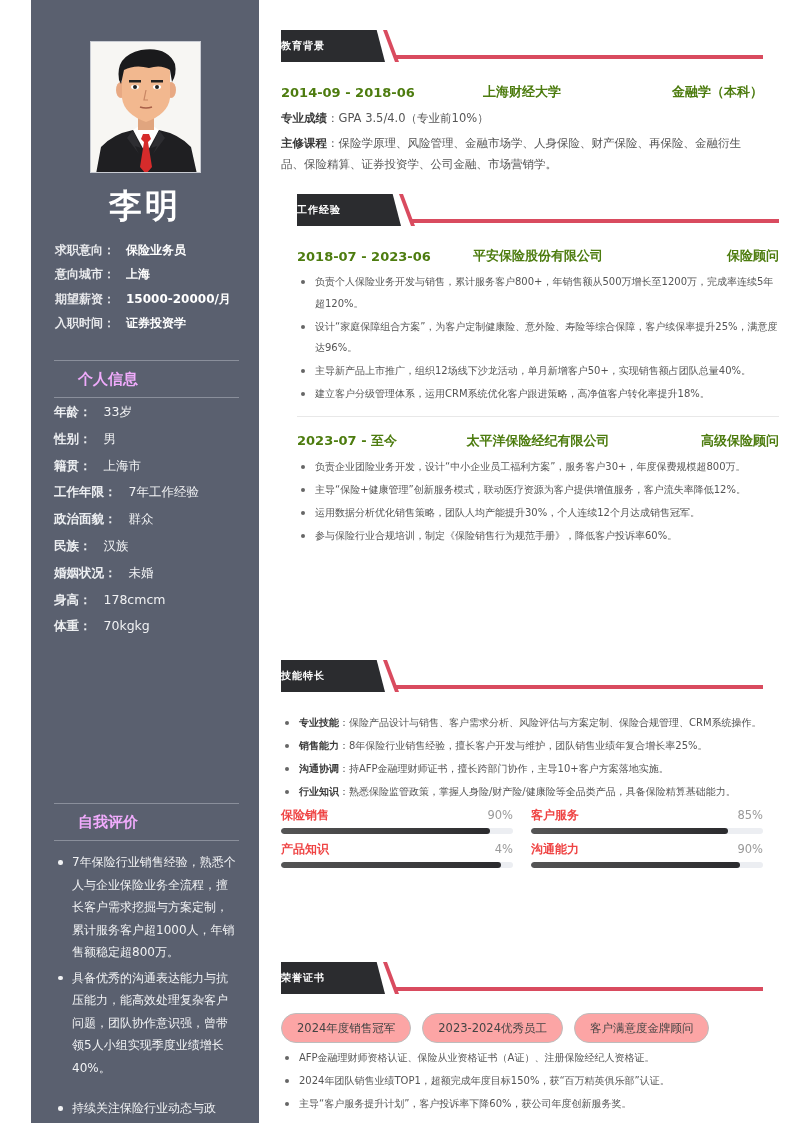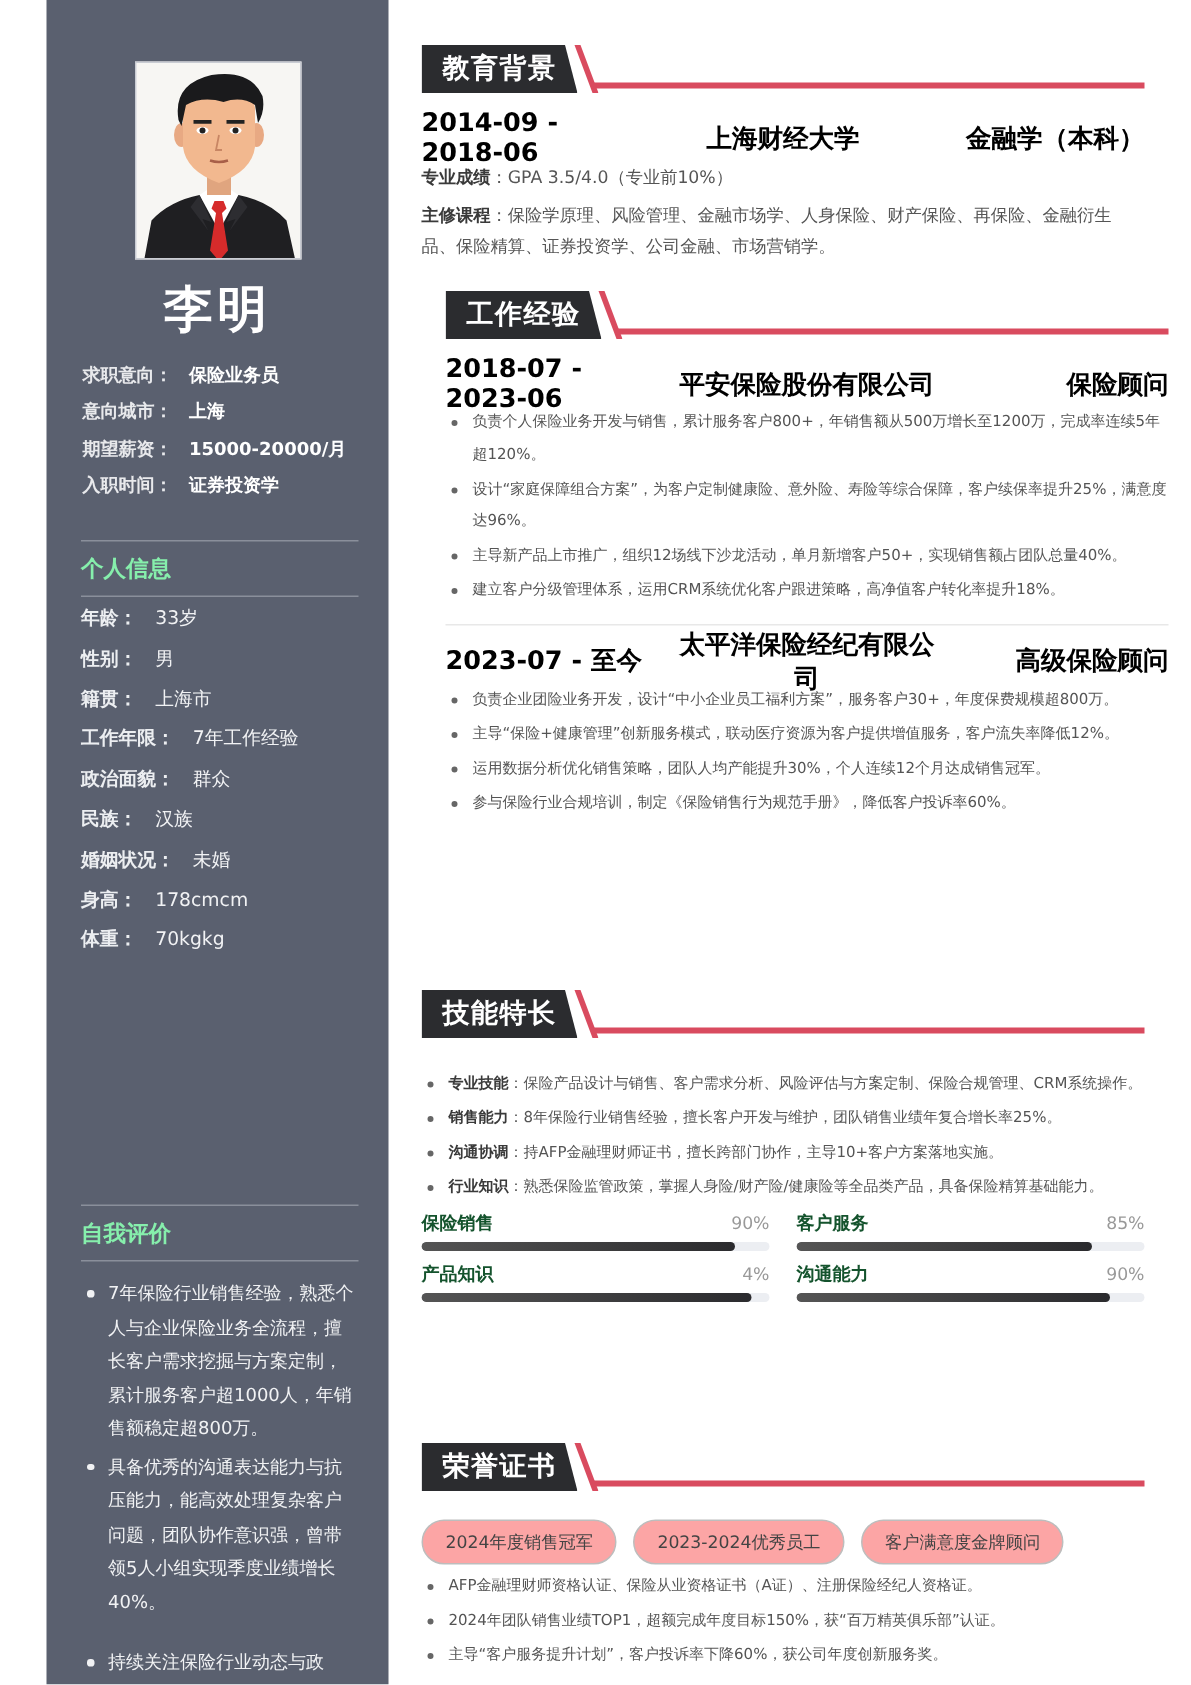--- a/index.html
+++ b/index.html
@@ -12,58 +12,58 @@
   .sidebar { position: absolute; left: 31px; top: 0; width: 228px; height: 1123px; background: #5a606f; color: #fff; overflow: hidden; }
   .photo { position: absolute; left: 59px; top: 41px; width: 111px; height: 132px; background: #f6f6f4; border: 1px solid #c9ccd3; overflow: hidden; }
   .name { position: absolute; left: 0; width: 228px; top: 184px; text-align: center; font-size: 33px; font-weight: bold; letter-spacing: 3px; color: #fff; }
   .intent { position: absolute; left: 24px; top: 238px; width: 190px; }
   .intent-row { display: flex; height: 24.5px; align-items: center; font-size: 12px; font-weight: bold; }
   .intent-row .k { width: 71px; color: #e8e9ec; }
   .intent-row .v { color: #fff; }
 
   .side-section { position: absolute; left: 23px; width: 185px; }
   .side-rule { height: 1px; background: #8a8f9b; }
-  .side-title { font-size: 15px; font-weight: bold; color: #86efac; padding: 8px 0 8px 0; height: 36px; line-height: 20px; }
+  .side-title { font-size: 15px; font-weight: bold; color: #f0abfc; padding: 8px 0 8px 0; height: 36px; line-height: 20px; margin-left: 24px; }
   .info-row { display: flex; font-size: 12.5px; color: #f1f2f4; height: 26.8px; align-items: flex-start; }
   .info-row .k { font-weight: bold; color: #eceef1; white-space: nowrap; }
   .info-row .v { margin-left: 12px; }
 
   .contact-row { display: flex; font-size: 12.5px; color: #f1f2f4; line-height: 22px; margin-bottom: 5px; }
   .contact-row .k { font-weight: bold; width: 46px; flex-shrink: 0; }
   .contact-row .v { word-break: break-all; width: 140px; }
 
   .eval-list { list-style: none; padding-left: 0; }
   .eval-list li { position: relative; padding-left: 18px; font-size: 12px; line-height: 22.5px; color: #f1f2f4; margin-bottom: 3px; }
   .eval-list li::before { content: ""; position: absolute; left: 4px; top: 9px; width: 4.5px; height: 4.5px; border-radius: 50%; background: #f1f2f4; }
 
   
   .main { position: absolute; left: 281px; top: 0; width: 482px; }
   .sec-head { position: relative; height: 32px; }
-  .sec-head .label-box { position: absolute; left: 0; top: 0; height: 32px; width: 104px; background: #2b2c2f; color: #fff; font-size: 18px; font-weight: bold; line-height: 32px; padding-left: 14px; letter-spacing: 1px; clip-path: polygon(0 0, 92% 0, 100% 100%, 0 100%); }
+  .sec-head .label-box { position: absolute; left: 0; top: 0; height: 32px; width: 104px; background: #2b2c2f; color: #fff; font-size: 10px; font-weight: bold; line-height: 32px; letter-spacing: 1px; clip-path: polygon(0 0, 92% 0, 100% 100%, 0 100%); }
   .sec-head .slash { position: absolute; left: 100px; top: 0; width: 18px; height: 32px; }
   .sec-head .rule { position: absolute; left: 113px; right: 0; bottom: 3px; height: 4px; background: #d94b5f; }
 
-  .row3 { display: flex; justify-content: flex-end; align-items: center; font-size: 17px; font-weight: bold; color: #000000; height: 20px; }
+  .row3 { display: flex; justify-content: flex-end; align-items: center; font-size: 13px; font-weight: bold; color: #4d7c0f; height: 20px; }
   .row3 .c { flex: 1; text-align: center; }
   .row3 .l, .row3 .r { width: 150px; }
   .row3 .r { text-align: right; }
 
   .kv-line { font-size: 11.5px; color: #555; line-height: 21px; }
   .kv-line b { color: #3a3a3a; }
 
   .blist { list-style: none; }
   .blist li { position: relative; padding-left: 18px; font-size: 10px; color: #555; line-height: 21.5px; margin-bottom: 1.5px; }
   .blist li::before { content: ""; position: absolute; left: 4px; top: 9px; width: 4px; height: 4px; border-radius: 50%; background: #666; }
   .blist li b { color: #3a3a3a; }
 
   .divider { height: 1px; background: #e8e8e8; }
 
   .skills-grid { display: grid; grid-template-columns: 232px 232px; column-gap: 18px; row-gap: 7px; }
   .skill .top { display: flex; justify-content: space-between; font-size: 12px; line-height: 16px; }
-  .skill .top .n { font-weight: bold; color: #14532d; }
+  .skill .top .n { font-weight: bold; color: #ef4444; }
   .skill .top .p { color: #999; font-size: 11.5px; }
   .skill .bar { margin-top: 5px; height: 6px; border-radius: 3px; background: #eceef2; position: relative; overflow: hidden; }
   .skill .fill { position: absolute; left: 0; top: 0; bottom: 0; border-radius: 3px; background: linear-gradient(90deg, #555 0%, #2b2b2e 100%); }
 
   .tags { display: flex; gap: 11px; }
   .tag { height: 30px; border: 1px solid #bdbdbd; border-radius: 15px; background: #fca5a5; font-size: 11.5px; color: #444; line-height: 28px; padding: 0 15px; }
 </style>
 </head>
 <body>
 

